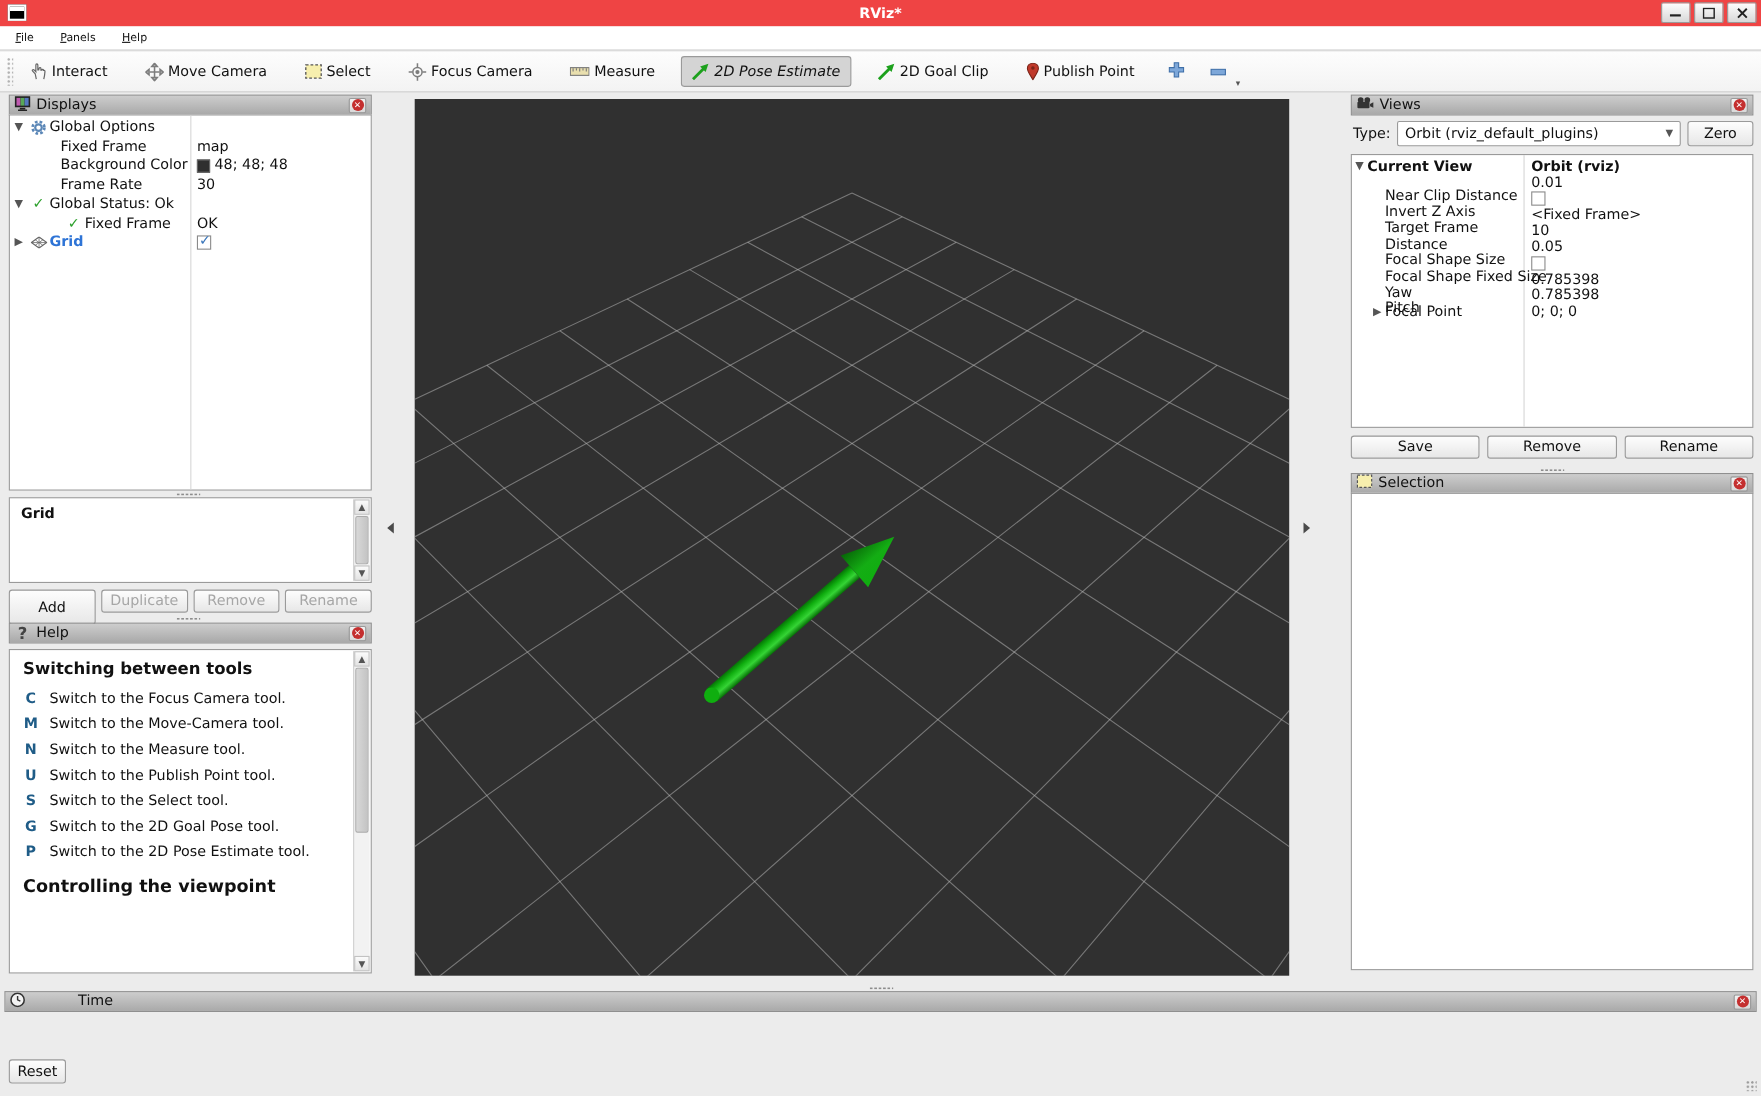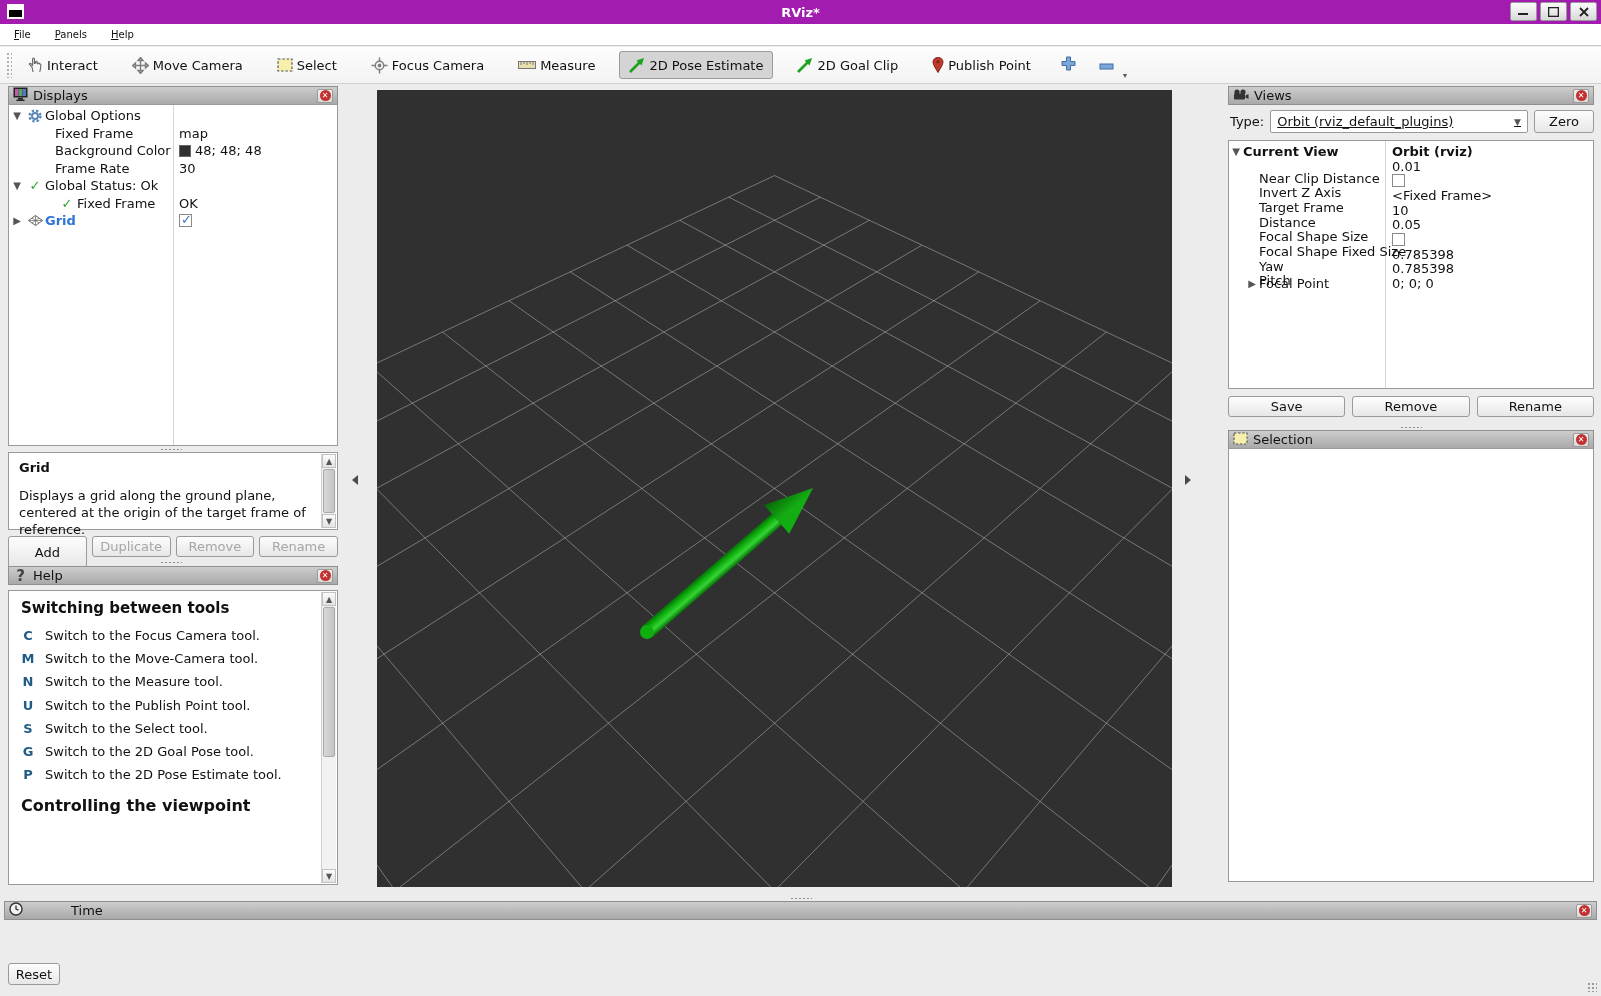--- a/index.html
+++ b/index.html
@@ -1,21 +1,21 @@
 <!DOCTYPE html>
 <html><head>
 <meta charset="utf-8">
 <style>
   * { margin:0; padding:0; box-sizing:border-box; }
   html,body { width:1601px; height:996px; overflow:hidden; }
   body { font-family:"DejaVu Sans","Liberation Sans",sans-serif; font-size:13px; color:#111;
          background:#ececec; position:relative; }
 
   
-  .titlebar { position:absolute; left:0; top:0; width:1601px; height:24px; background:#a21caf;
+  .titlebar { position:absolute; left:0; top:0; width:1601px; height:24px; background:#ef4444;
               display:flex; align-items:center; }
   .win-icon { position:absolute; left:7px; top:4px; width:17px; height:15px; border:2px solid #fff;
               background:#000; }
   .win-icon::before { content:""; display:block; height:4px; background:#fff; }
   .win-title { width:100%; text-align:center; color:#fff; font-weight:bold; font-size:13px; }
   .win-btns { position:absolute; right:4px; top:2px; display:flex; gap:3px; }
   .win-btn { width:27px; height:19px; background:linear-gradient(#fdfdfd,#d8d8d8); border:1px solid #9a9a9a;
              border-radius:2px; display:flex; align-items:center; justify-content:center; color:#222;
              font-weight:bold; font-size:12px; line-height:1; }
   .win-btn svg { display:block; }
@@ -26,21 +26,21 @@
   .menu-item { font-size:10px; }
   .menu-item u { text-decoration:underline; }
 
   
   .toolbar { position:absolute; left:0; top:47px; width:1601px; height:37px; background:linear-gradient(#fdfdfd,#f3f3f3);
              border-bottom:1px solid #cfcfcf; display:flex; align-items:center; padding-left:6px; }
   .tb-handle { width:6px; height:26px; margin-right:6px;
                background-image:radial-gradient(#b0b0b0 1px, transparent 1.2px); background-size:4px 4px; }
   .tool-btn { display:flex; align-items:center; gap:4px; padding:5px 9px; border:1px solid transparent;
               border-radius:3px; margin-right:14px; white-space:nowrap; }
-  .tool-btn.active { background:#d4d4d4; border:1px solid #9a9a9a; }
+  .tool-btn.active { background:#d4d4d4; border:1px solid #9a9a9a;font-style:italic; }
   .tool-btn svg { display:block; }
   .tb-small { width:28px; display:flex; justify-content:center; margin-right:10px; position:relative; }
   .tb-small .dd { position:absolute; right:-6px; bottom:-7px; font-size:8px; color:#555; }
 
   
   .panel-header { position:absolute; height:19px; background:linear-gradient(#cdcdcd,#a9a9a9);
                   border:1px solid #8f8f8f; display:flex; align-items:center; padding:0 4px; gap:5px;
                   font-size:13px; }
   .panel-title { flex:1; }
   .close-btn { width:16px; height:14px; background:linear-gradient(#f2f2f2,#d8d8d8); border:1px solid #9a9a9a;
@@ -321,21 +321,20 @@
         <span class="cb checked"></span>
       </span>
   </div>
 </div>
 
 <span class="dots-h" style="left:160px; top:448px;"></span>
 
 <div class="box" style="left:8px; top:452px; width:330px; height:78px;">
   <div style="padding:7px 24px 0 10px; line-height:1.3;">
     <div style="font-weight:bold; margin-bottom:11px;">Grid</div>
-    <div>Displays a grid along the ground plane, centered at the origin of the target frame of reference.</div>
   </div>
   <span class="vscroll">
     <span class="vs-arrow vs-up">▲</span>
     <span class="vs-arrow vs-dn">▼</span>
     <span class="vs-thumb" style="top:15px; height:44px;"></span>
   </span>
 </div>
 
 <div style="position:absolute; left:8px; top:536px; width:330px; display:flex; gap:5px;">
   <button class="btn" style="flex:1; height:32px;">Add</button>
@@ -454,21 +453,21 @@
         <path d="M12.5 6.5 L15.5 5 L15.5 10 L12.5 8.5 Z" fill="#333"></path>
       </svg></span>
   <span class="panel-title">Views</span>
   <span class="close-btn">
       <span class="dot">✕</span>
     </span>
 </div>
 
 <div style="position:absolute; left:1230px; top:110px; width:364px; display:flex; align-items:center; gap:6px;">
   <span>Type:</span>
-  <span class="box" style="position:relative; flex:1; height:23px; display:flex; align-items:center; padding:0 6px; border-radius:2px;text-decoration:underline;">
+  <span class="box" style="position:relative; flex:1; height:23px; display:flex; align-items:center; padding:0 6px; border-radius:2px;">
     <span style="flex:1;">Orbit (rviz_default_plugins)</span>
     <span style="color:#555; font-size:9px;">▼</span>
   </span>
   <button class="btn" style="width:60px; height:23px;">Zero</button>
 </div>
 
 <div class="box" style="left:1228px; top:140px; width:366px; height:249px;">
   <span class="v-sep"></span>
 
   <div class="v-row bold" style="margin-top:3px;">

